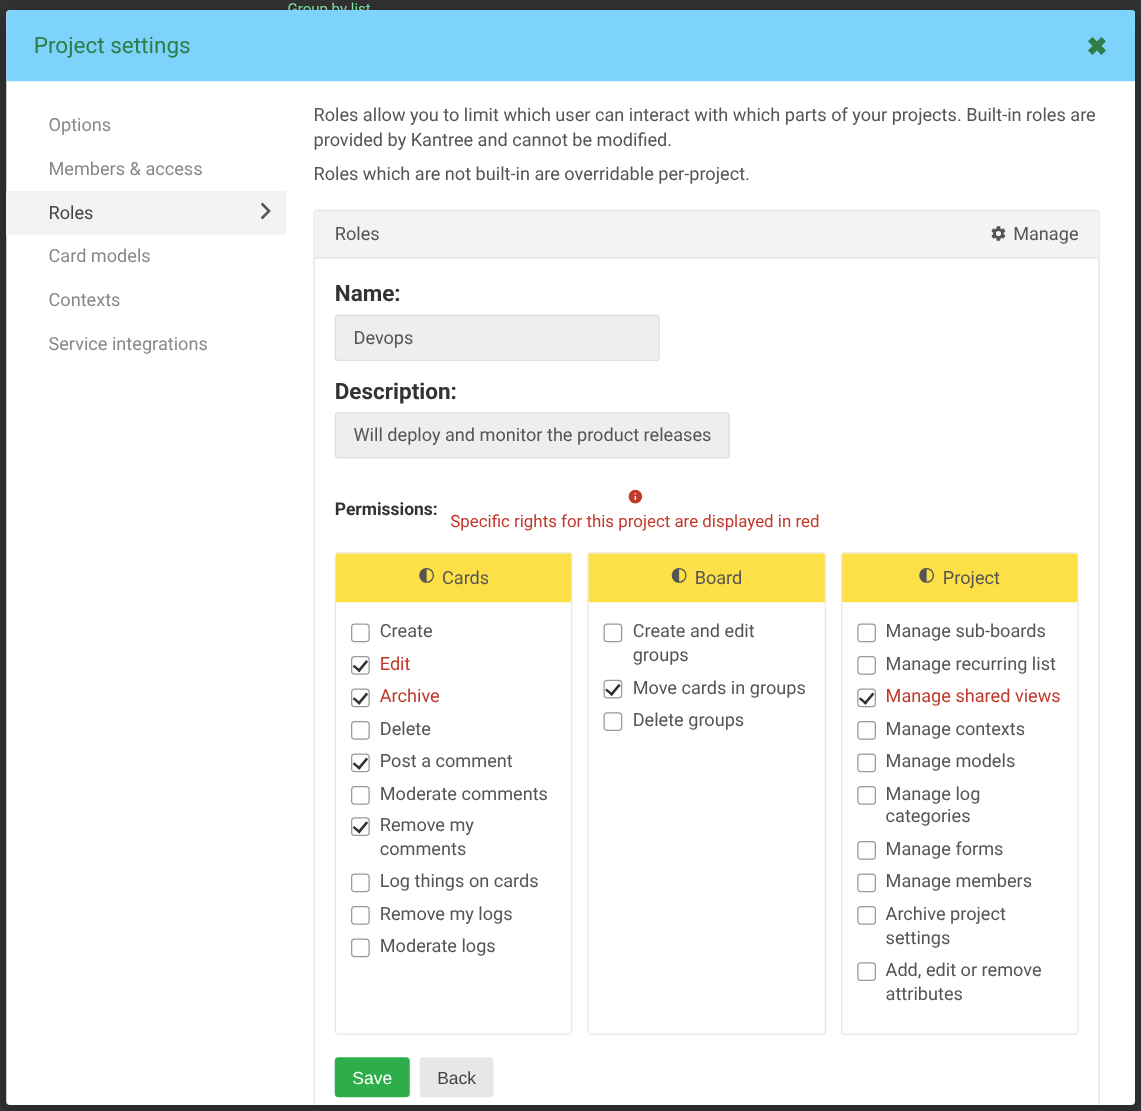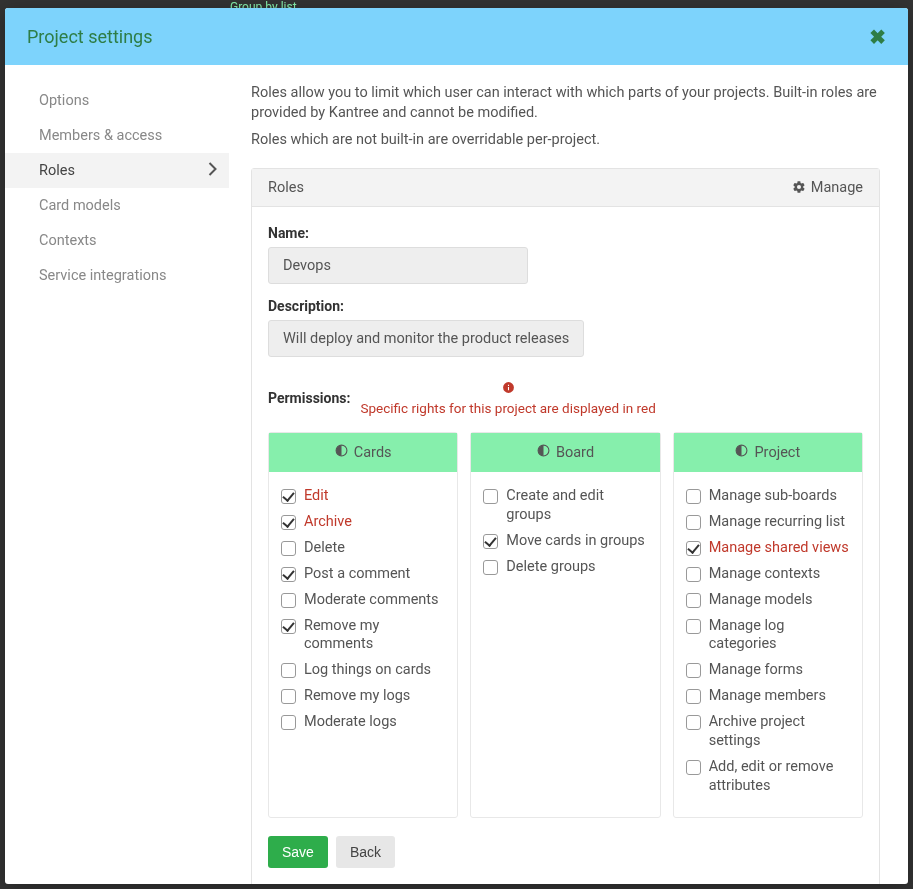--- a/index.html
+++ b/index.html
@@ -104,21 +104,21 @@
   }
   .manage-link { display: inline-flex; align-items: center; gap: 5px; color: #555; cursor: pointer; }
   .manage-link svg { width: 14px; height: 14px; fill: #555; }
   .panel-body { padding: 18px 16px; }
   .panel-body h2 {
     margin: 0 0 14px 0;
     font-size: 19px;
     font-weight: 500;
     color: #444;
   }
-  .field-label { font-weight: 700; font-size: 14px; color:#333; margin-bottom: 6px; }
+  .field-label { font-weight: 700; font-size: 18px; color:#333; margin-bottom: 6px; }
   .text-input {
     background: #eee;
     border: 1px solid #ddd;
     border-radius: 3px;
     padding: 9px 14px;
     font-size: 14.5px;
     color: #555;
     margin-bottom: 14px;
     width: auto;
     min-width: 260px;
@@ -129,21 +129,21 @@
   .perm-header .lbl { font-weight: 700; font-size: 14px; }
   .perm-note { color: #c0392b; font-size: 13.5px; display:inline-flex; align-items:center; gap:6px;flex-direction:column;}
   .perm-note svg { width:13px; height:13px; fill:#c0392b; }
   .perm-cols { display: flex; gap: 12px; }
   .perm-col {
     flex: 1;
     border: 1px solid #e8e8e8;
     border-radius: 3px;
   }
   .perm-col-head {
-    background: #86efac;
+    background: #fde047;
     text-align: center;
     padding: 11px 0;
     font-size: 14.5px;
     color: #555;
     display:flex; align-items:center; justify-content:center; gap:6px;
   }
   .perm-col-head svg { width:13px; height:13px; fill:#555; }
   .perm-list { padding: 12px 12px 18px 12px; }
   .perm-item {
     display: flex;
@@ -244,20 +244,24 @@
           <div class="perm-cols" id="perm-cols">
               <div class="perm-col">
                 <div class="perm-col-head">
                   <span><svg viewBox="0 0 24 24">
                       <path d="M12 2a10 10 0 0 0 0 20Z"></path>
                       <circle cx="12" cy="12" r="10" fill="none" stroke="#555" stroke-width="2"></circle>
                     </svg></span>
                   <span>Cards</span>
                 </div>
                 <div class="perm-list">
+                  <div class="perm-item">
+                    <span class="checkbox"></span>
+                    <span class="perm-text">Create</span>
+                  </div>
                   <div class="perm-item red">
                     <span class="checkbox checked"></span>
                     <span class="perm-text">Edit</span>
                   </div>
                   <div class="perm-item red">
                     <span class="checkbox checked"></span>
                     <span class="perm-text">Archive</span>
                   </div>
                   <div class="perm-item">
                     <span class="checkbox"></span>

